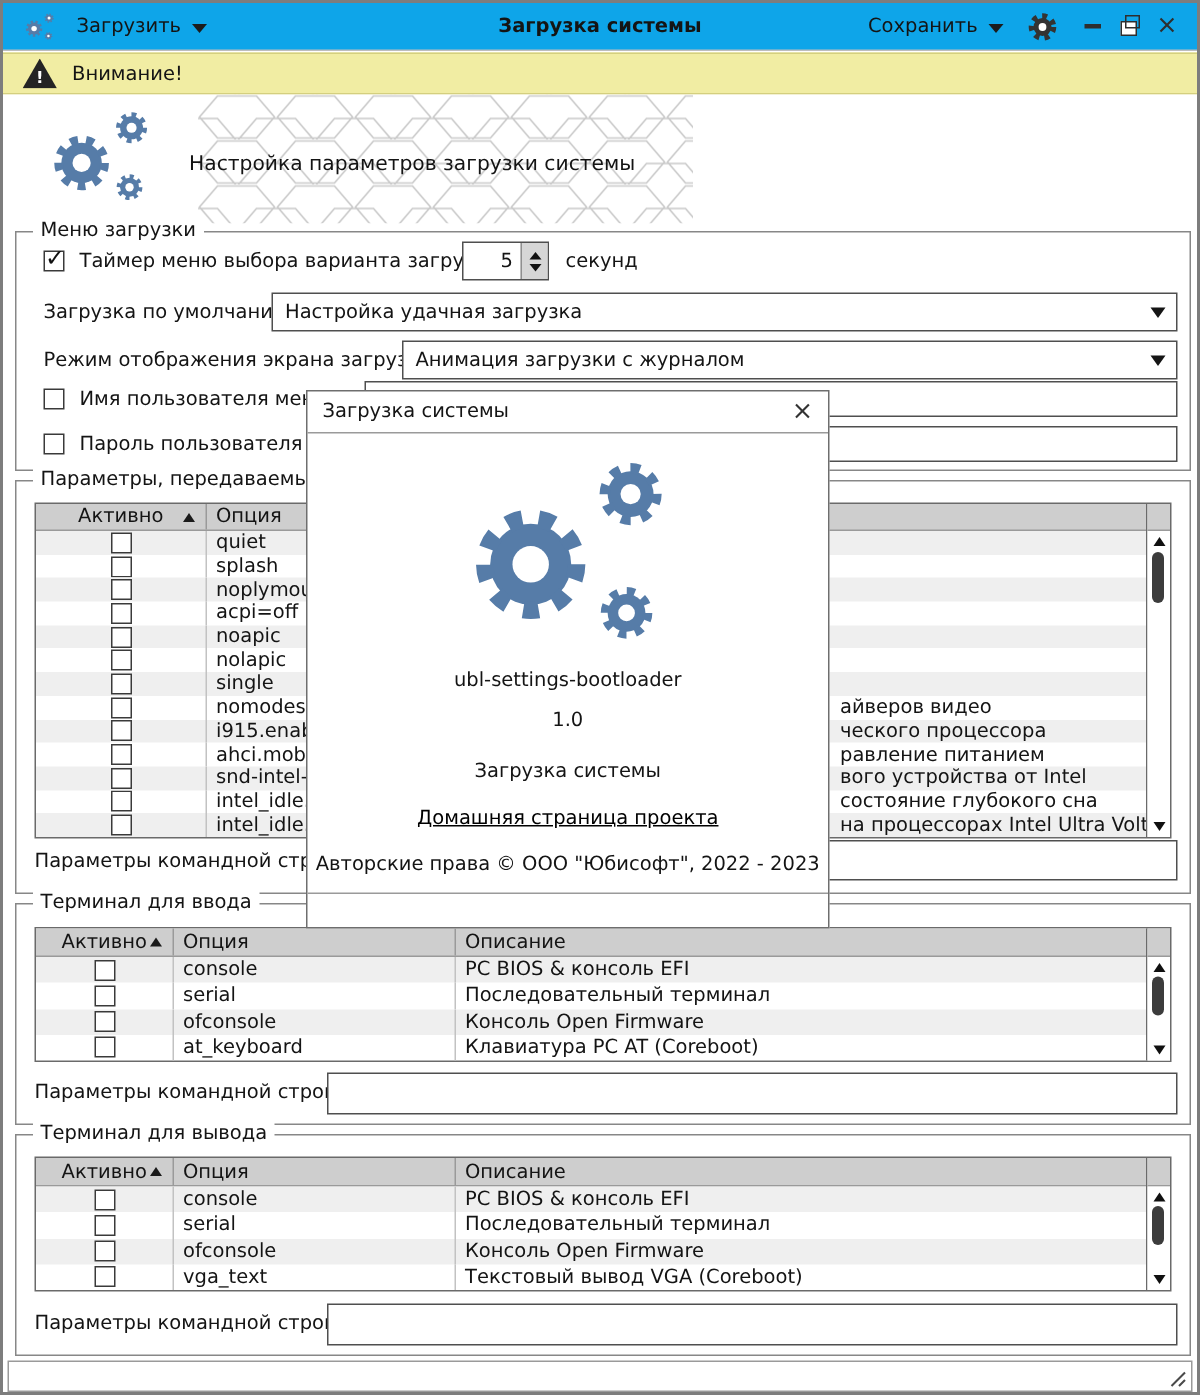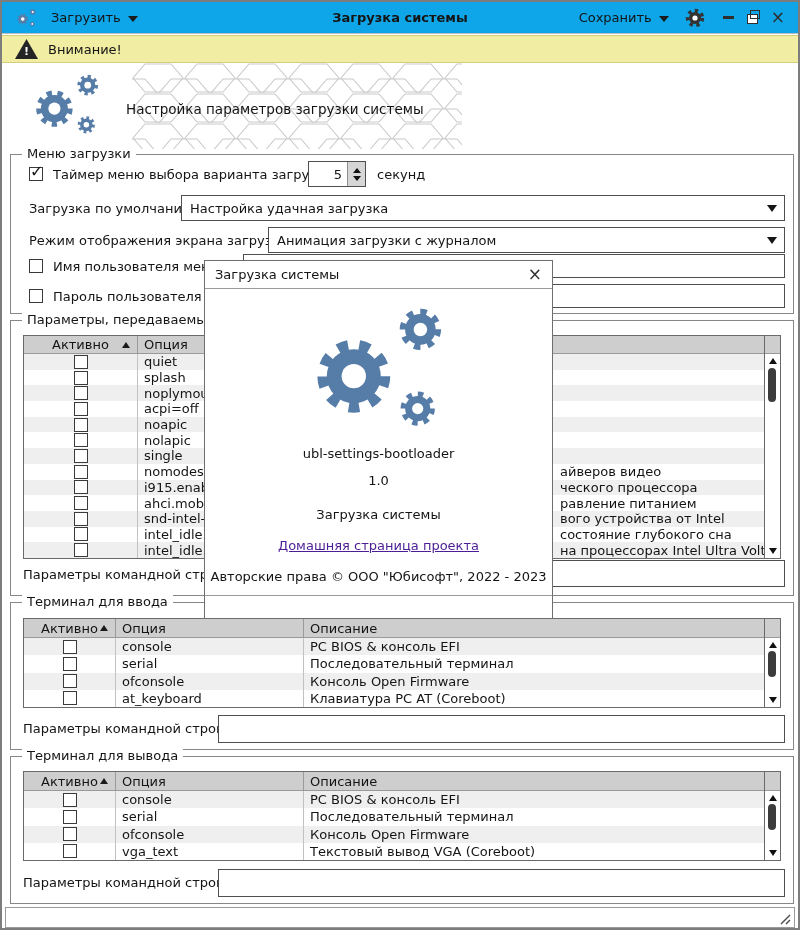--- a/index.html
+++ b/index.html
@@ -88,21 +88,21 @@
     border:1px solid #6e6e6e;z-index:10;box-sizing:border-box;}
   .dlg-titlebar{height:28px;border-bottom:1px solid #9a9a9a;display:flex;align-items:center;padding:0 10px;box-sizing:border-box;}
   .dlg-close{margin-left:auto;font-size:17px;line-height:1;color:#333;}
   .dlg-body{position:relative;height:329px;}
   .dlg-logo{position:absolute;left:50%;transform:translateX(-50%);top:8px;}
   .dlg-line{position:absolute;left:0;width:100%;text-align:center;white-space:nowrap;}
   .dlg-appname{top:157px;}
   .dlg-version{top:184px;}
   .dlg-desc{top:218px;}
   .dlg-link{top:249px;}
-  .dlg-link a{color:#4c1d95;text-align:center;}
+  .dlg-link a{color:#000000;text-align:center;}
   .dlg-copy{top:280px;}
   .dlg-sep{position:absolute;left:0;top:306px;width:100%;border-top:1px solid #9a9a9a;}
   
   .statusbar{position:absolute;left:3px;top:905px;width:790px;height:21px;border:1px solid #9a9a9a;background:#fff;box-sizing:border-box;}
   .grip{position:absolute;right:3px;bottom:2px;}
 </style>
 </head>
 <body>
 
 <div id="window">

